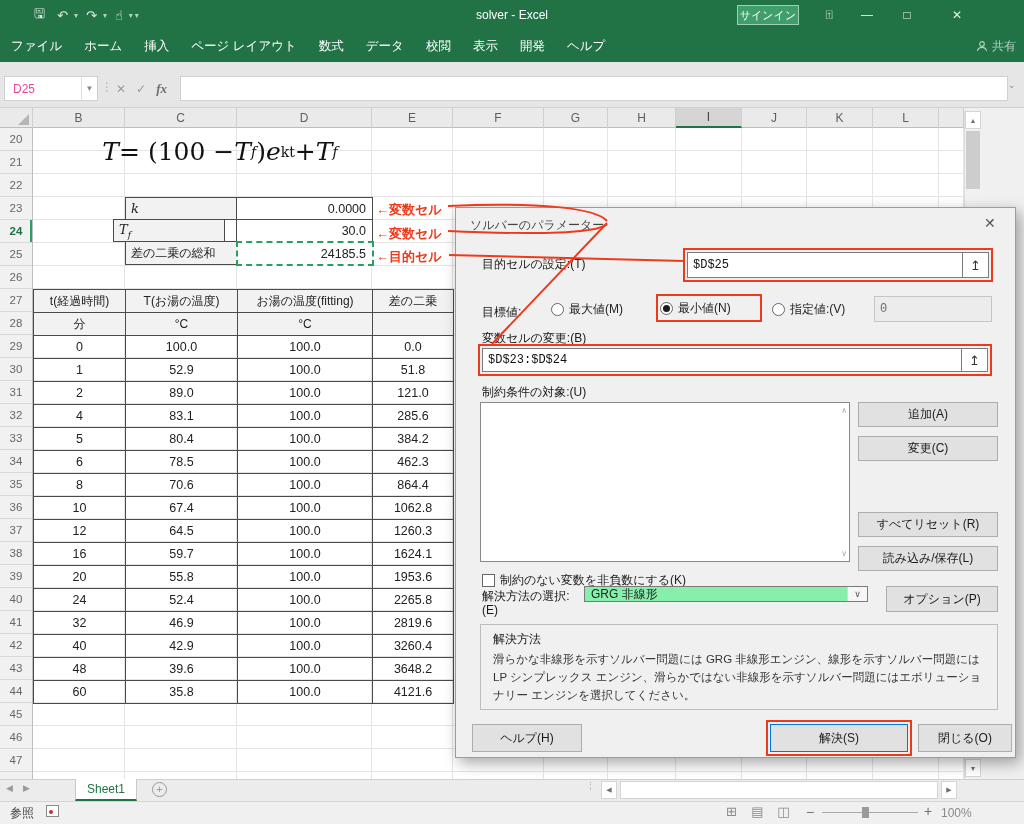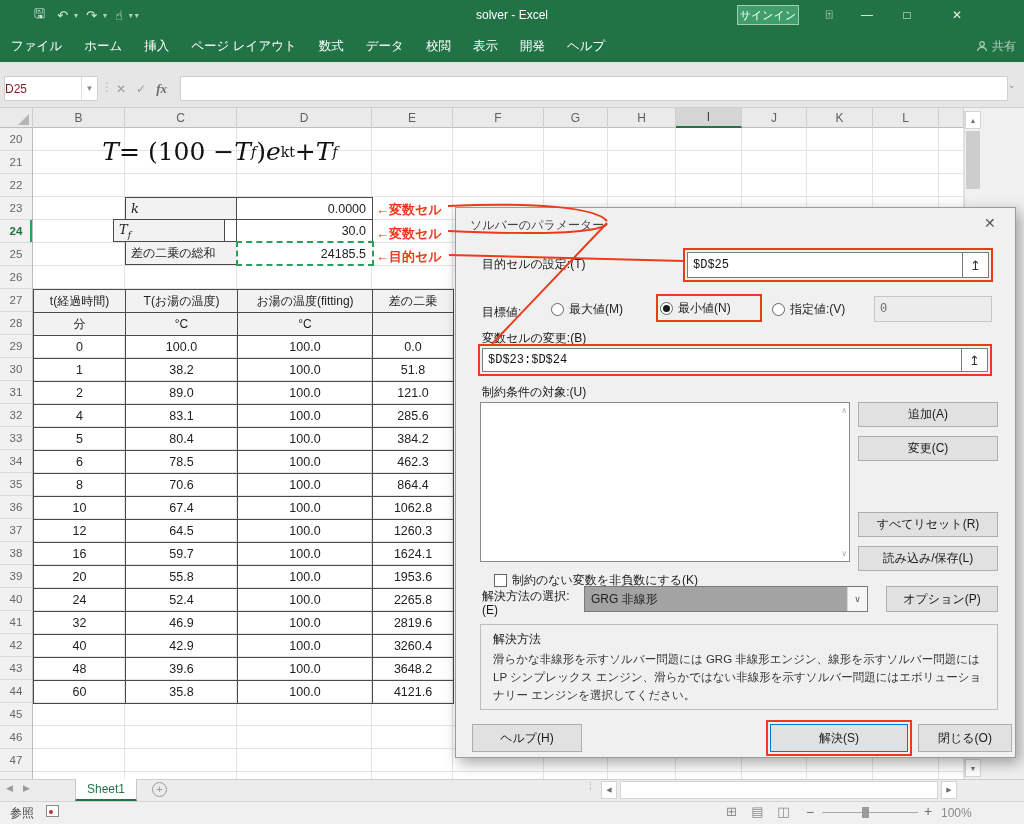--- a/index.html
+++ b/index.html
@@ -24,21 +24,21 @@
   #ribbonbar { left:0; top:30px; width:1024px; height:32px; background:#217346; display:flex; align-items:center; }
   .rtab { color:#fff; font-size:12.5px; padding:0 11px; height:32px; display:flex; align-items:center; }
   #tellme { display:flex; align-items:center; gap:6px; color:#fff; margin-left:8px; }
   #bulb { width:13px; height:13px; border:1.5px solid #fff; border-radius:50%; position:relative; }
   #bulb::after { content:""; position:absolute; left:4px; top:11px; width:2px; height:3px; background:#fff; }
   #share { position:absolute; right:8px; top:30px; height:32px; display:flex; align-items:center; gap:4px; color:#ffffff; opacity:.65; }
 
   
   #fbar { left:0; top:62px; width:1024px; height:46px; background:#e6e6e6; border-bottom:1px solid #d0d0d0; }
   #namebox { left:4px; top:76px; width:94px; height:25px; background:#fff; border:1px solid #d0d0d0; display:flex; align-items:center; }
-  #namebox .nv { flex:1; padding-left:0; color:#7f1d1d; }
+  #namebox .nv { flex:1; padding-left:8px; color:#ec4899; }
   #namebox .na { width:16px; font-size:8px; color:#888; border-left:1px solid #e0e0e0; height:100%; display:flex; align-items:center; justify-content:center; }
   #fxgrp { left:110px; top:76px; width:66px; height:25px; display:flex; align-items:center; gap:10px; padding-left:6px; color:#9a9a9a; }
   #fxgrp .fx { font-family:"Liberation Serif","DejaVu Serif",serif; font-style:italic; font-weight:bold; color:#6e6e6e; font-size:13px; }
   #finput { left:180px; top:76px; width:828px; height:25px; background:#fff; border:1px solid #d0d0d0; }
   #fcollapse { left:1008px; top:80px; color:#8a8a8a; font-size:9px; }
 
   
   #colhdr { left:0; top:108px; width:964px; height:20px; background:#eaeaea; border-bottom:1px solid #bdbdbd; }
   #selall { left:0; top:108px; width:33px; height:20px; border-right:1px solid #cfcfcf; }
   #selall::after { content:""; position:absolute; right:3px; bottom:3px; border-left:11px solid transparent; border-bottom:11px solid #b5b5b5; }
@@ -89,21 +89,21 @@
   .rngbtn { width:26px; background:#fff; border:1px solid #7a7a7a; border-left:none; display:flex; align-items:center; justify-content:center; color:#333; font-size:13px; }
   .wbtn { background:#e1e1e1; border:1px solid #adadad; font-size:12px; color:#1a1a1a; display:flex; align-items:center; justify-content:center; }
   .radio { width:13px; height:13px; border:1px solid #666; border-radius:50%; background:#fff; display:inline-block; position:relative; flex:none; }
   .radio.on::after { content:""; position:absolute; left:2px; top:2px; width:7px; height:7px; border-radius:50%; background:#1a1a1a; }
   .rrow { position:absolute; display:flex; align-items:center; gap:5px; font-size:12px; }
   #cklist { left:24px; top:194px; width:370px; height:160px; background:#fff; border:1px solid #8a8a8a; }
   #cklist .sa { position:absolute; right:2px; font-size:8px; color:#aaa; }
   #groupbox { left:24px; top:416px; width:518px; height:86px; border:1px solid #bdbdbd; background:#f0f0f0; }
   #groupbox .gt { position:absolute; left:12px; top:6px; font-size:12px; color:#1a1a1a; }
   #groupbox .gd { position:absolute; left:12px; top:26px; width:496px; font-size:11.5px; line-height:1.55; color:#333; }
-  #mselect { left:128px; top:378px; width:284px; height:26px; background:#a3a3a3; border:1px solid #7a7a7a; display:flex; align-items:center; }
+  #mselect { left:128px; top:378px; width:284px; height:16px; background:#86efac; border:1px solid #7a7a7a; display:flex; align-items:center; }
   #mselect .sv { flex:1; padding-left:6px; }
   #mselect .sc { width:20px; height:100%; border-left:1px solid #d9d9d9; background:#f6f6f6; display:flex; align-items:center; justify-content:center; color:#555; font-size:9px; }
   .cbox { width:13px; height:13px; border:1px solid #666; background:#fff; display:inline-block; flex:none; }
   #solvebtn { width:138px; height:28px; border:1px solid #0078d7; background:#e1e1e1; display:flex; align-items:center; justify-content:center; font-size:12px; }
 
   
   #overlay { left:0; top:0; width:1024px; height:824px; pointer-events:none; z-index:50; }
   #dialog { z-index:10;padding-left:40px; }
 
   
@@ -302,21 +302,21 @@
     </thead>
     <tbody id="tbody">
         <tr>
           <td>0</td>
           <td>100.0</td>
           <td>100.0</td>
           <td>0.0</td>
         </tr>
         <tr>
           <td>1</td>
-          <td>38.2</td>
+          <td>52.9</td>
           <td>100.0</td>
           <td>51.8</td>
         </tr>
         <tr>
           <td>2</td>
           <td>89.0</td>
           <td>100.0</td>
           <td>121.0</td>
         </tr>
         <tr>
@@ -441,21 +441,21 @@
     <div class="lbl" style="left:26px;top:176px">制約条件の対象:(U)</div>
     <div id="cklist" class="abs">
       <span class="sa" style="top:3px">∧</span>
       <span class="sa" style="bottom:3px">∨</span>
     </div>
     <div class="wbtn abs" style="left:402px;top:194px;width:140px;height:25px">追加(A)</div>
     <div class="wbtn abs" style="left:402px;top:228px;width:140px;height:25px">変更(C)</div>
     <div class="wbtn abs" style="left:402px;top:304px;width:140px;height:25px">すべてリセット(R)</div>
     <div class="wbtn abs" style="left:402px;top:338px;width:140px;height:25px">読み込み/保存(L)</div>
 
-    <div class="rrow" style="left:38px;top:364px">
+    <div class="rrow" style="left:26px;top:364px">
       <span class="cbox"></span>
       <span>制約のない変数を非負数にする(K)</span>
     </div>
 
     <div class="lbl" style="left:26px;top:380px">解決方法の選択:</div>
     <div class="lbl" style="left:26px;top:395px">(E)</div>
     <div id="mselect" class="abs">
       <span class="sv">GRG 非線形</span>
       <span class="sc">∨</span>
     </div>

